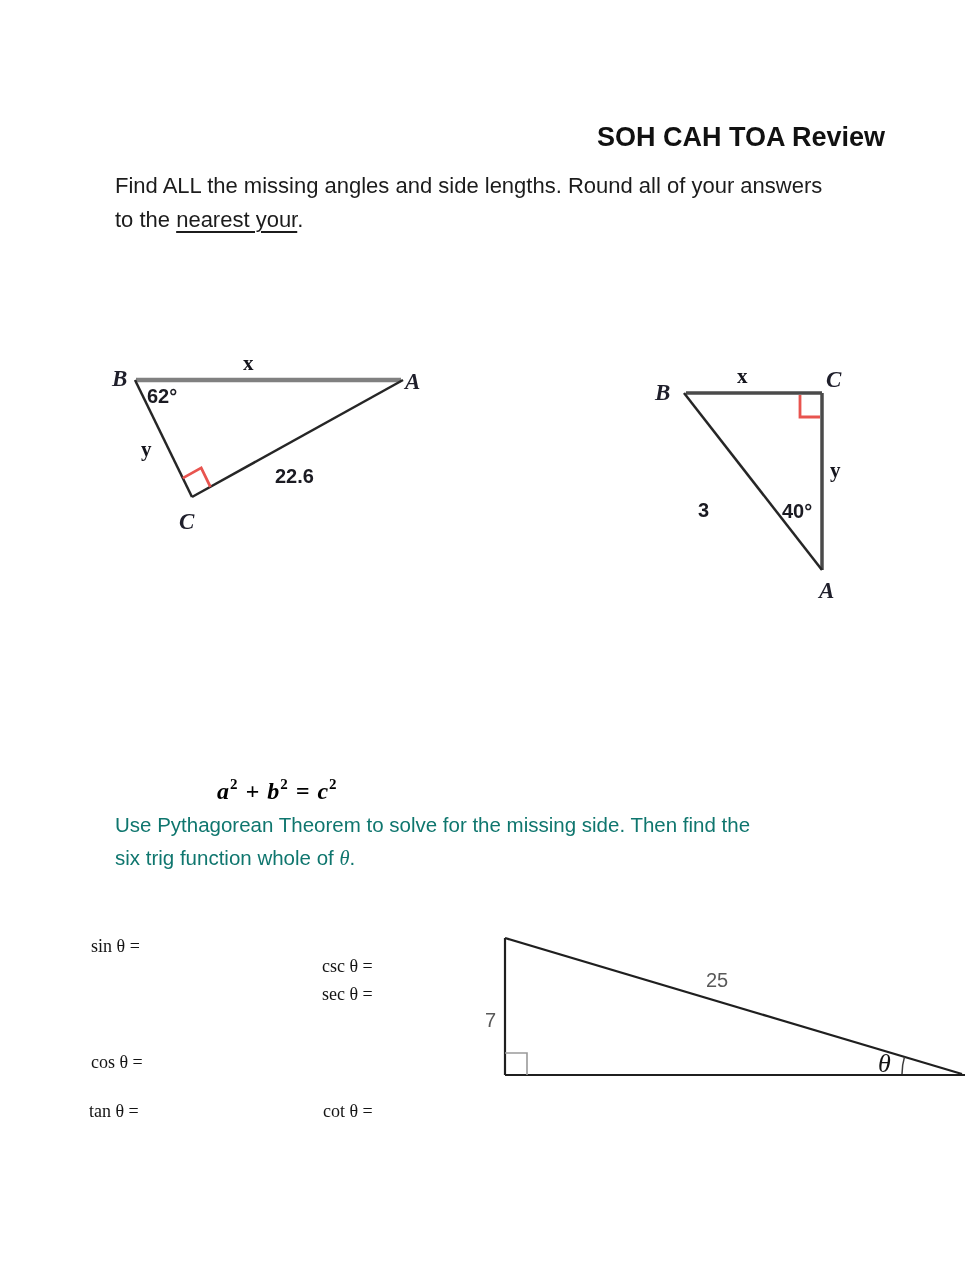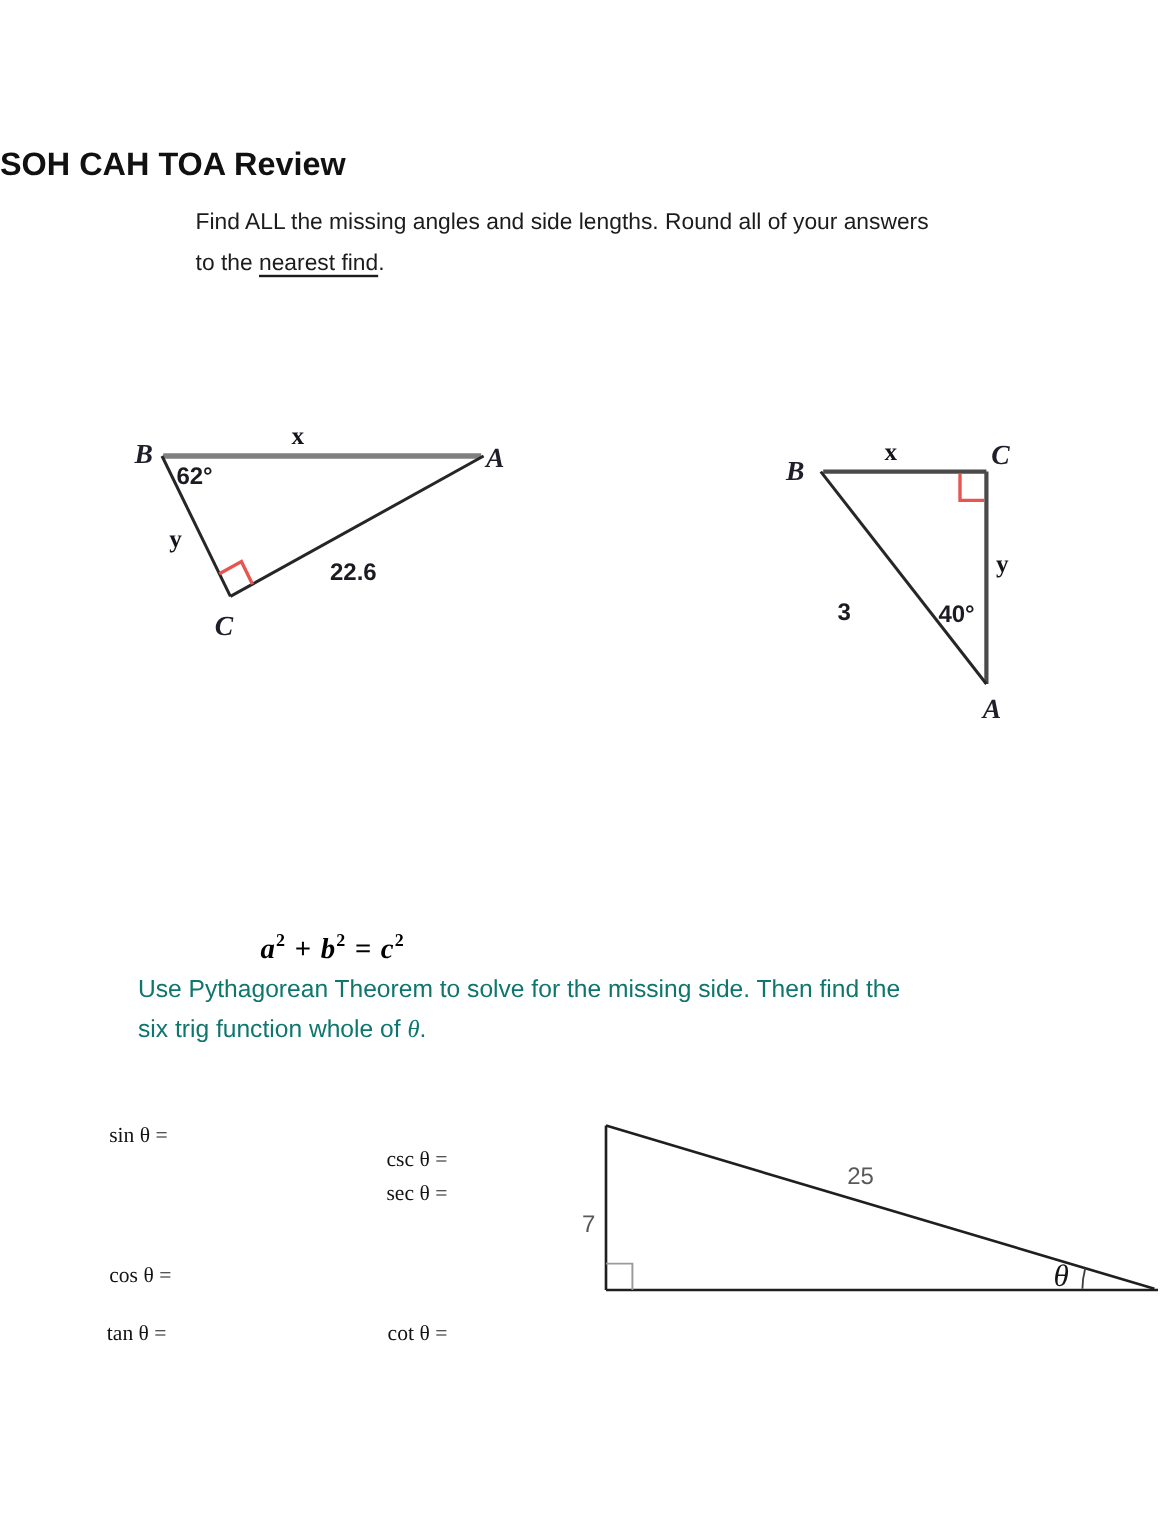--- a/index.html
+++ b/index.html
@@ -8,32 +8,31 @@
     width:979px;
     height:1266px;
     background:#ffffff;
     overflow:hidden;
     font-family:"Liberation Sans",sans-serif;
     color:#1c1c1c;
   }
   .title{
     position:absolute;
     top:122px; left:0; width:885px;
-    text-align:left;
+    text-align:right;
     font-size:27px;
     font-weight:700;
     color:#111111;
   }
   .intro{
     position:absolute;
     left:115px; top:169px; width:780px;
-    font-size:19px;
+    font-size:22px;
     line-height:34px;
     color:#1c1c1c;
-    margin-left:48px;
   }
   .u{
     text-decoration:underline;
     text-decoration-thickness:2px;
     text-underline-offset:4px;
   }
   svg{position:absolute;overflow:visible;}
   .tri1{left:100px; top:340px;}
   .tri2{left:650px; top:360px;}
   .tri3{left:475px; top:925px;}
@@ -120,21 +119,21 @@
 </style>
 </head>
 <body>
 
 <div class="page">
 
   <div class="title">SOH CAH TOA Review</div>
 
   <div class="intro">
     <span>Find ALL the missing angles and side lengths. Round all of your answers</span><br>
-    <span>to the </span><span class="u">nearest find</span><span>.</span>
+    <span>to the </span><span class="u">nearest your</span><span>.</span>
   </div>
 
   <svg class="tri1" width="360" height="215" viewBox="0 0 360 215">
     <line class="grayline" x1="36" y1="40" x2="301" y2="40"></line>
     <line class="inkline" x1="35" y1="40" x2="92" y2="157"></line>
     <line class="inkline" x1="92" y1="157" x2="303" y2="40"></line>
     <polyline class="redmark" points="82.8,138.1 101.2,127.9 110.4,146.8"></polyline>
     <text class="vtx" x="12" y="46">B</text>
     <text class="vtx" x="305" y="49">A</text>
     <text class="vtx" x="79" y="189">C</text>

